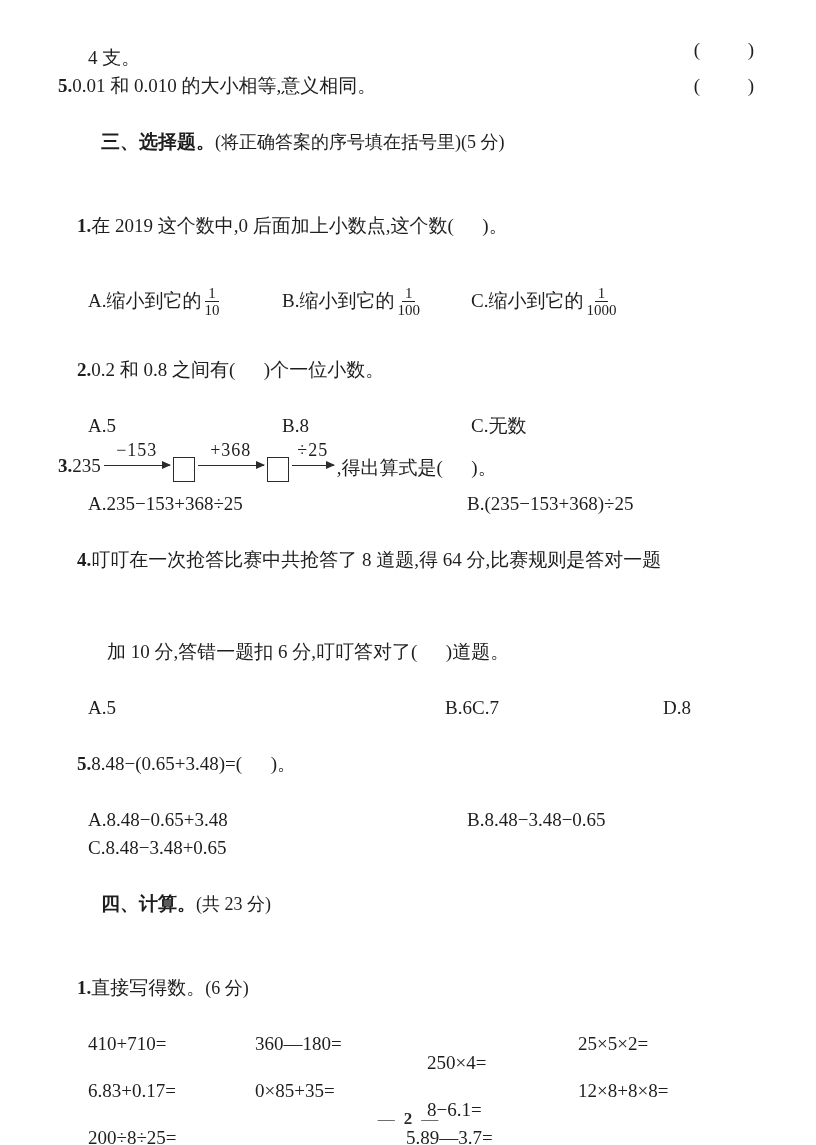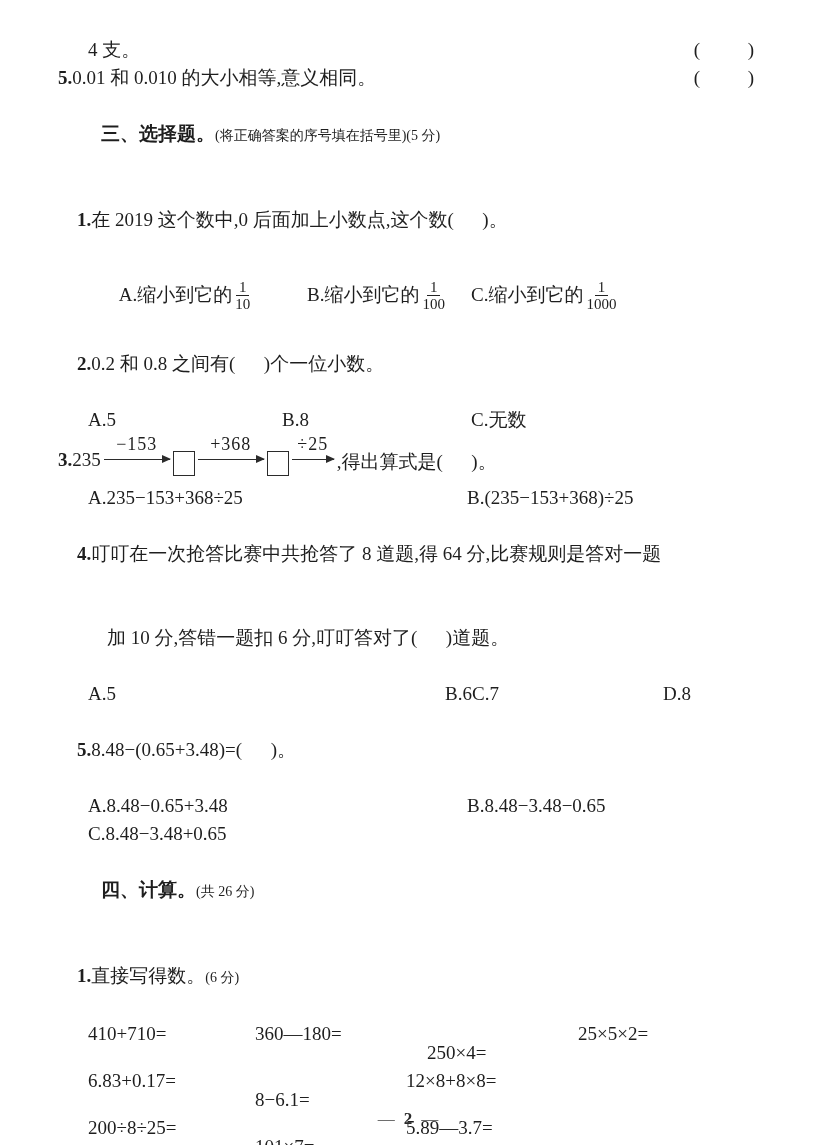--- a/index.html
+++ b/index.html
@@ -7,34 +7,34 @@
   body {
     width:816px; height:1145px; overflow:hidden;
     font-family:"Liberation Serif","DejaVu Serif",serif;
     color:#1e1e1e;
   }
   .page { width:816px; height:1145px; padding:36px 62px 0 58px; position:relative; }
   .line { font-size:19px; line-height:28px; white-space:pre; }
   .jline { display:flex; justify-content:space-between; }
   .bold { font-weight:700;margin-left:24px; }
   .qnum { font-weight:700; }
-  .note { font-size:14px; }
-  .indent { padding-left:30px; }
+  .note { font-size:18px; }
+  .indent { padding-left:30px;margin-top:8px; }
   .bracket { white-space:pre; }
 
   
   .cols { display:flex; padding-left:30px; }
   .opt3 .o1 { width:194px; } .opt3 .o2 { width:189px; }
   .opt4 .o1 { width:193px; } .opt4 .o2 { width:191px;text-align:right; } .opt4 .o3 { width:191px; }
   .twocol .t1 { width:379px; }
   .p1 .c1 { width:167px; } .p1 .c2 { width:172px; } .p1 .c3 { width:151px;margin-top:19px; }
 
   
   .frac-row { display:flex; padding-left:30px; height:54px; align-items:center; margin-top:6px; }
-  .frac-opt { display:inline-flex; align-items:center; font-size:19px; white-space:pre;justify-content:center; }
+  .frac-opt { display:inline-flex; align-items:center; font-size:19px; white-space:pre; }
   .frac { display:inline-flex; flex-direction:column; align-items:center;
           font-size:15px; line-height:16px; margin-left:2px; }
   .fnum { border-bottom:1.2px solid #222; padding:0 3px; }
   .fden { padding:0 1px; }
 
   
   .fc-row { display:flex; align-items:flex-start; height:48px; margin-top:2px; }
   .fc-text { padding-top:13px; white-space:pre; font-size:19px; }
   .fc-arrow { display:flex; flex-direction:column; align-items:center; width:66px; margin:0 3px; }
   .fc-arrow.short { width:42px; }
@@ -129,34 +129,35 @@
   </div>
   <div class="line cols twocol">
     <span class="t1">A.8.48−0.65+3.48</span>
     <span>B.8.48−3.48−0.65</span>
   </div>
   <div class="line cols">
     <span>C.8.48−3.48+0.65</span>
   </div>
 
   <div class="line">
-    <span class="bold">四、计算。</span><span class="note">(共 26 分)</span>
+    <span class="bold">四、计算。</span><span class="note">(共 23 分)</span>
   </div>
 
   <div class="line">
     <span class="qnum">1.</span><span>直接写得数。</span><span class="note">(6 分)</span>
   </div>
   <div class="line cols p1">
     <span class="c1">410+710=</span>
     <span class="c2">360—180=</span>
     <span class="c3">250×4=</span>
     <span>25×5×2=</span>
   </div>
   <div class="line cols p1">
     <span class="c1">6.83+0.17=</span>
+    <span class="c2">0×85+35=</span>
     <span class="c3">8−6.1=</span>
     <span>12×8+8×8=</span>
   </div>
   <div class="line cols p1">
     <span class="c1">200÷8÷25=</span>
     <span class="c3">101×7=</span>
     <span>5.89—3.7=</span>
   </div>
 
   <div class="line">

